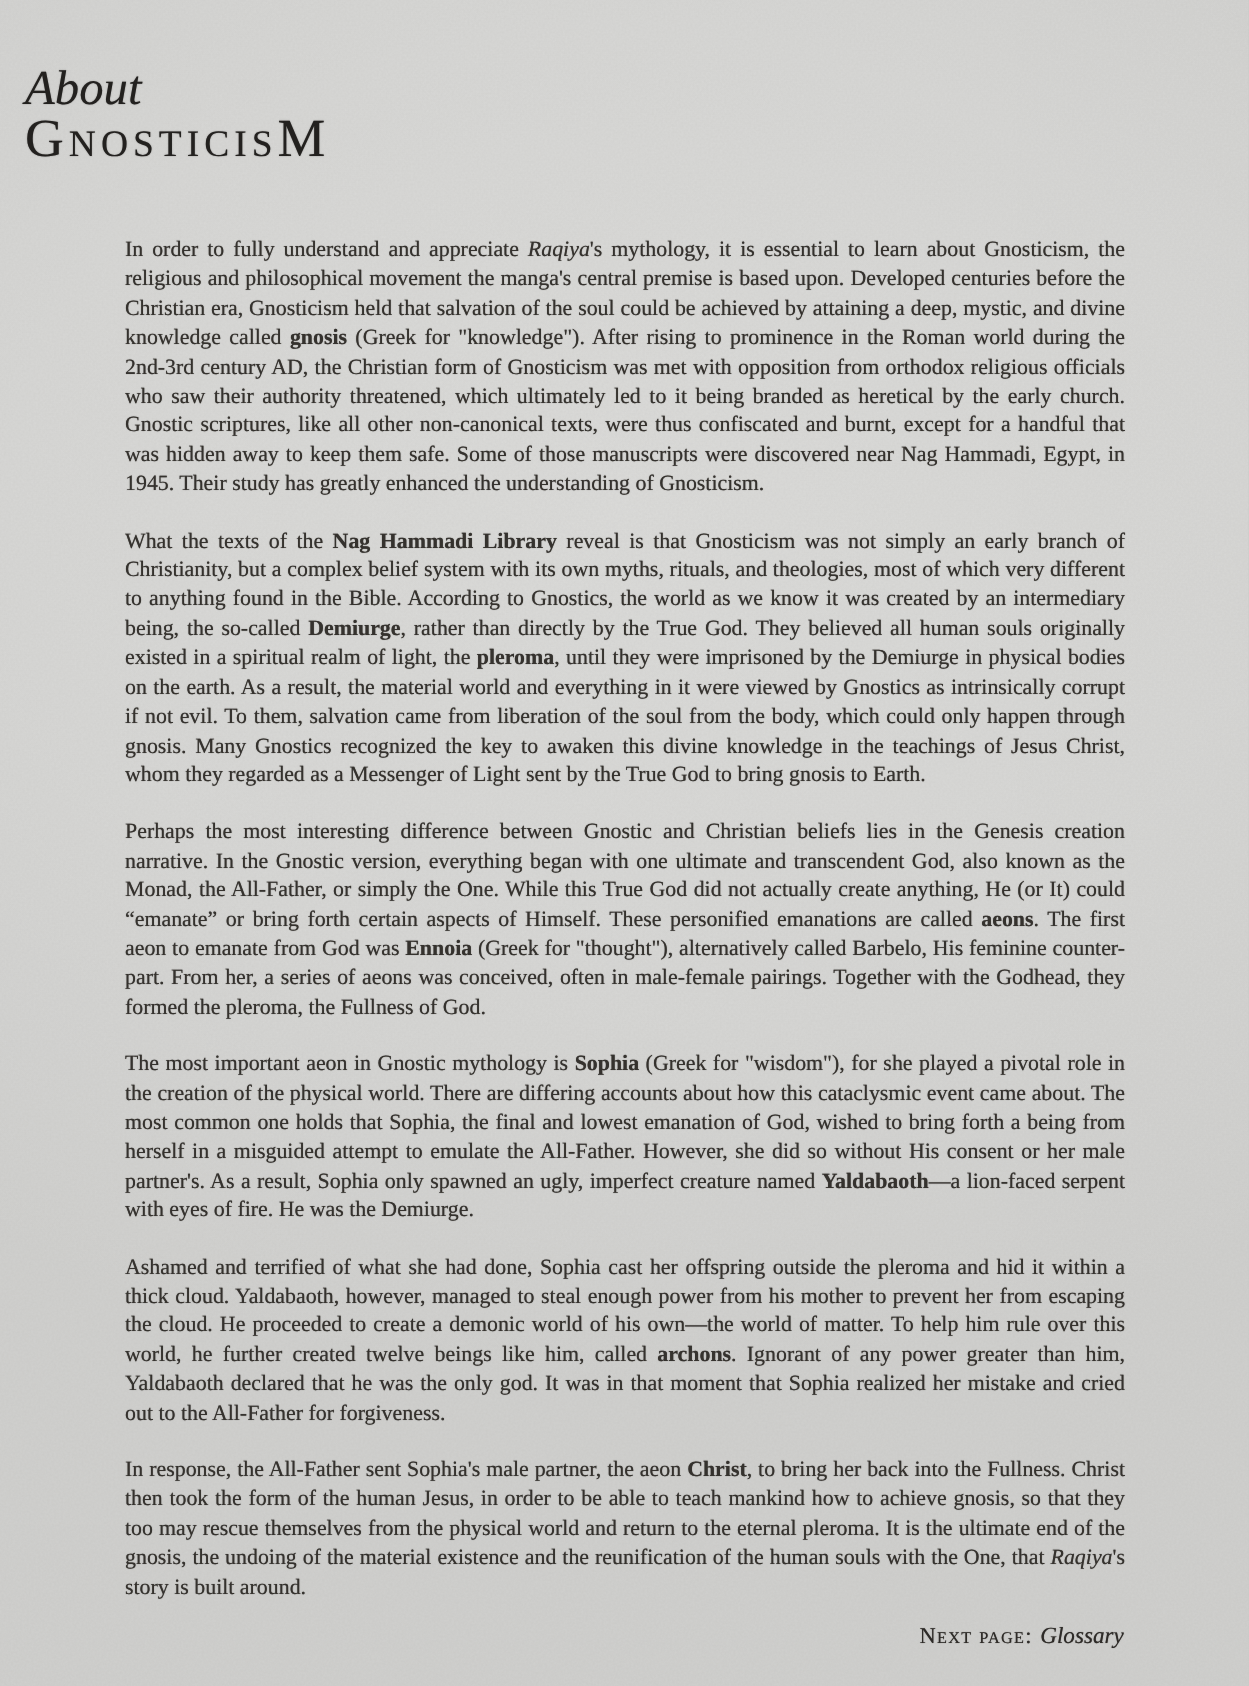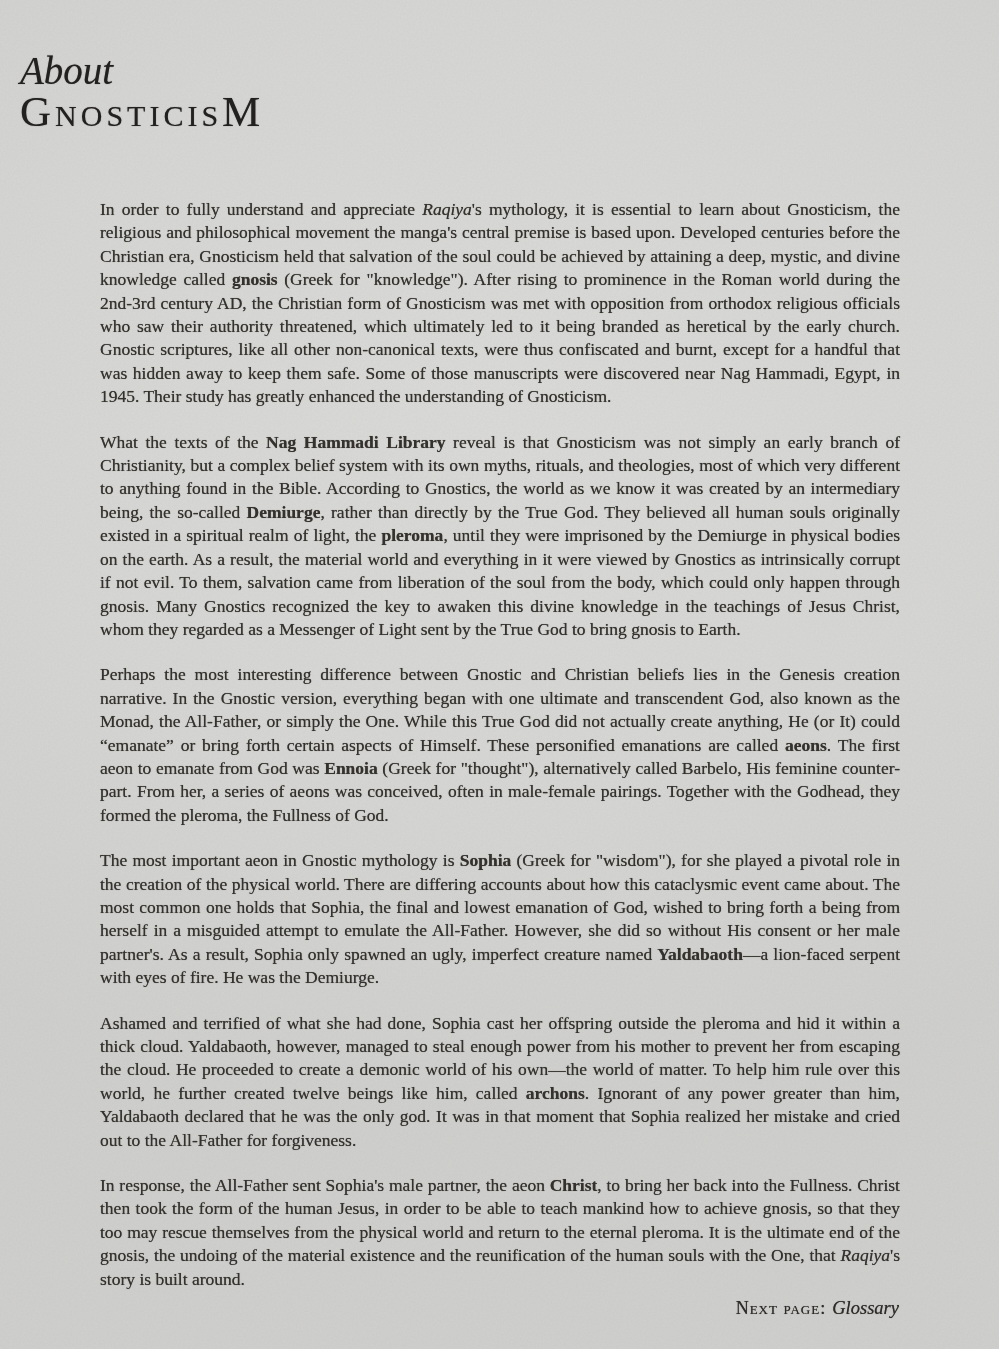--- a/index.html
+++ b/index.html
@@ -35,21 +35,21 @@
     font-style:italic;
   }
   .title{
     margin:-4px 0 0 0;
     font-size:43px;line-height:1.05;
     font-weight:normal;
     font-variant:small-caps;
     letter-spacing:4px;
   }
   .content{
-    position:absolute;left:100px;top:198px;width:800px;
+    position:absolute;left:100px;top:188px;width:800px;
   }
   .content p{
     margin:0 0 22px 0;
     font-size:17.5px;
     line-height:23.4px;
     text-align:justify;
     text-shadow:0 0 0.7px rgba(53,50,46,.8);
   }
   .b{font-weight:bold;}
   .i{font-style:italic;}

